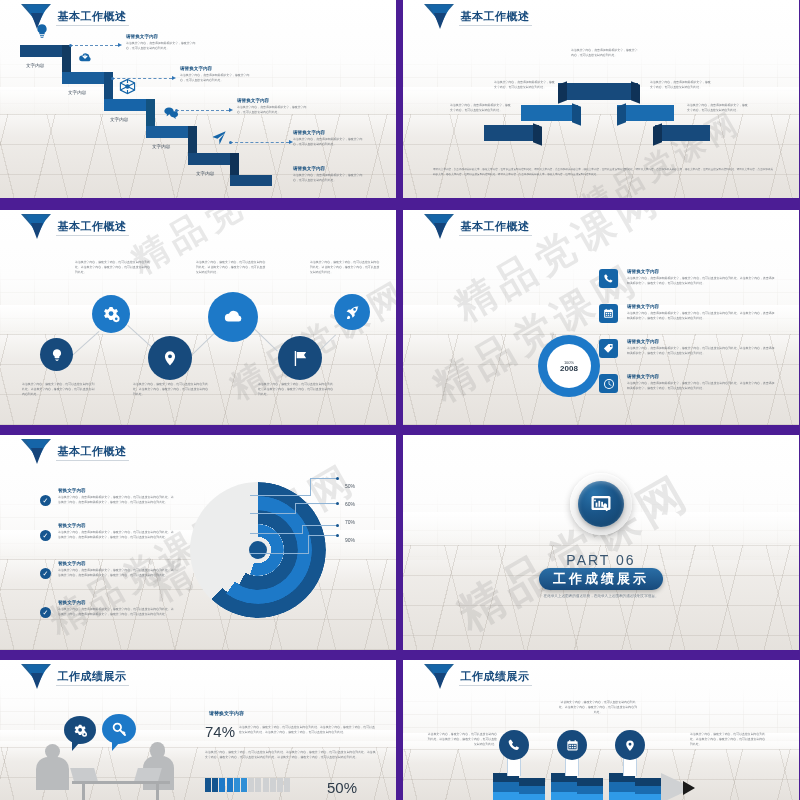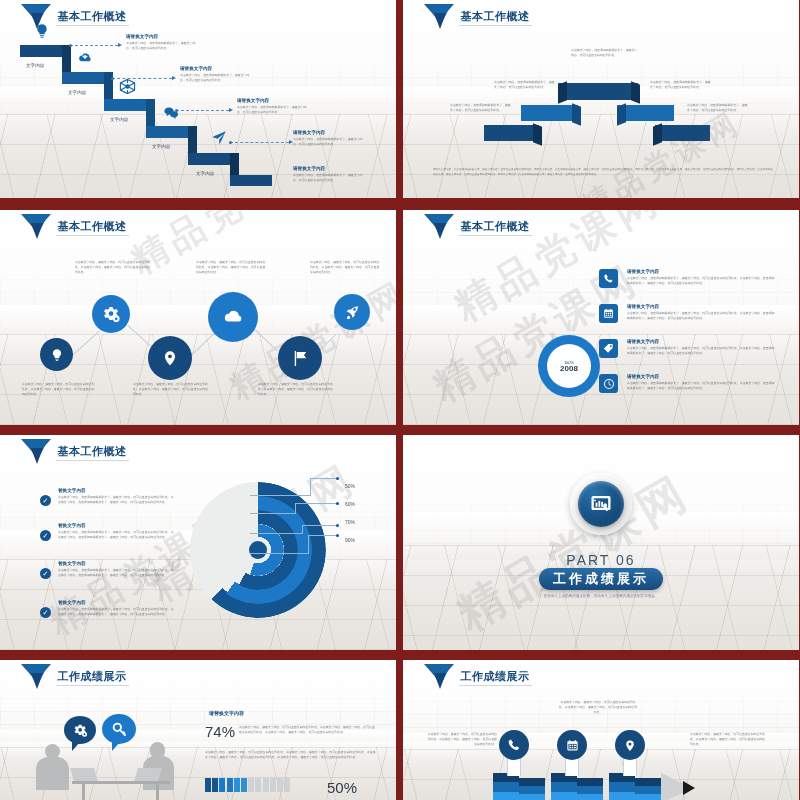--- a/index.html
+++ b/index.html
@@ -1,20 +1,20 @@
 <!DOCTYPE html>
 <html><head>
 <meta charset="utf-8">
 <title>PPT Template Preview</title>
 <style>
   * { box-sizing: border-box; margin:0; padding:0; }
   html,body { width:800px; height:800px; background:#ffffff;
     font-family:"Liberation Sans","DejaVu Sans",sans-serif; overflow:hidden; }
 
-  #sheet { position:relative; width:800px; height:800px; background:#7f1d1d; }
+  #sheet { position:relative; width:800px; height:800px; background:#4c1d95; }
 
   .slide {
     position:absolute; overflow:hidden; background:#ffffff;
   }
   
   .bg {
     position:absolute; left:0; right:0; bottom:0; height:56%;
     background:
       linear-gradient(to bottom, rgba(255,255,255,1) 0%, rgba(247,246,244,.4) 18%, rgba(236,233,229,.85) 45%, rgba(228,224,219,.95) 100%);
   }

